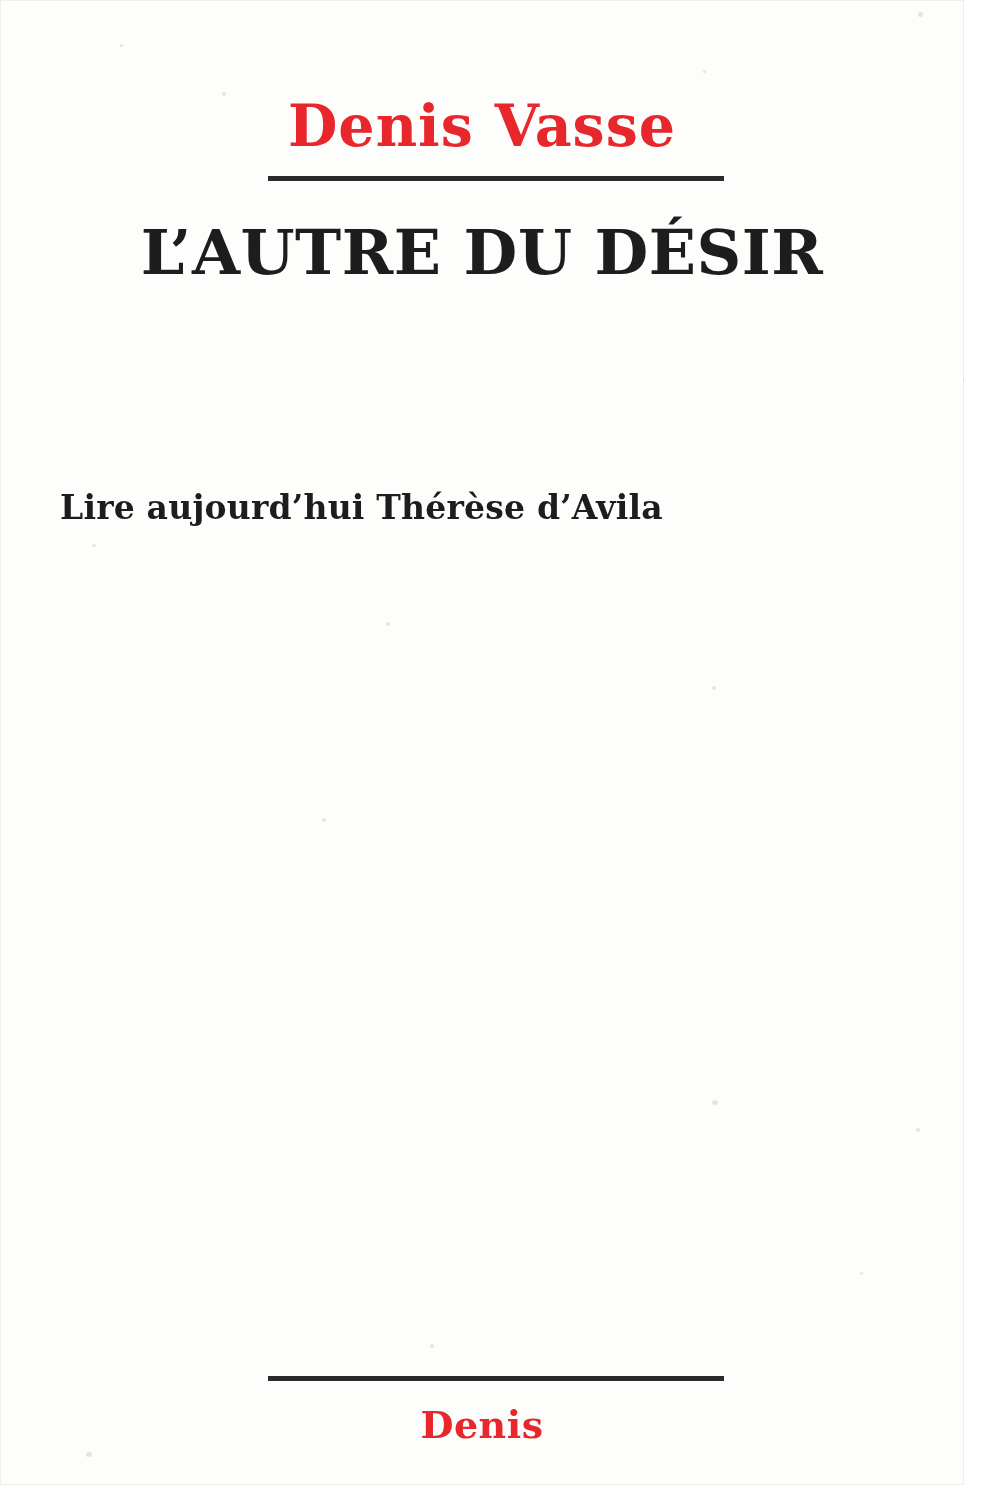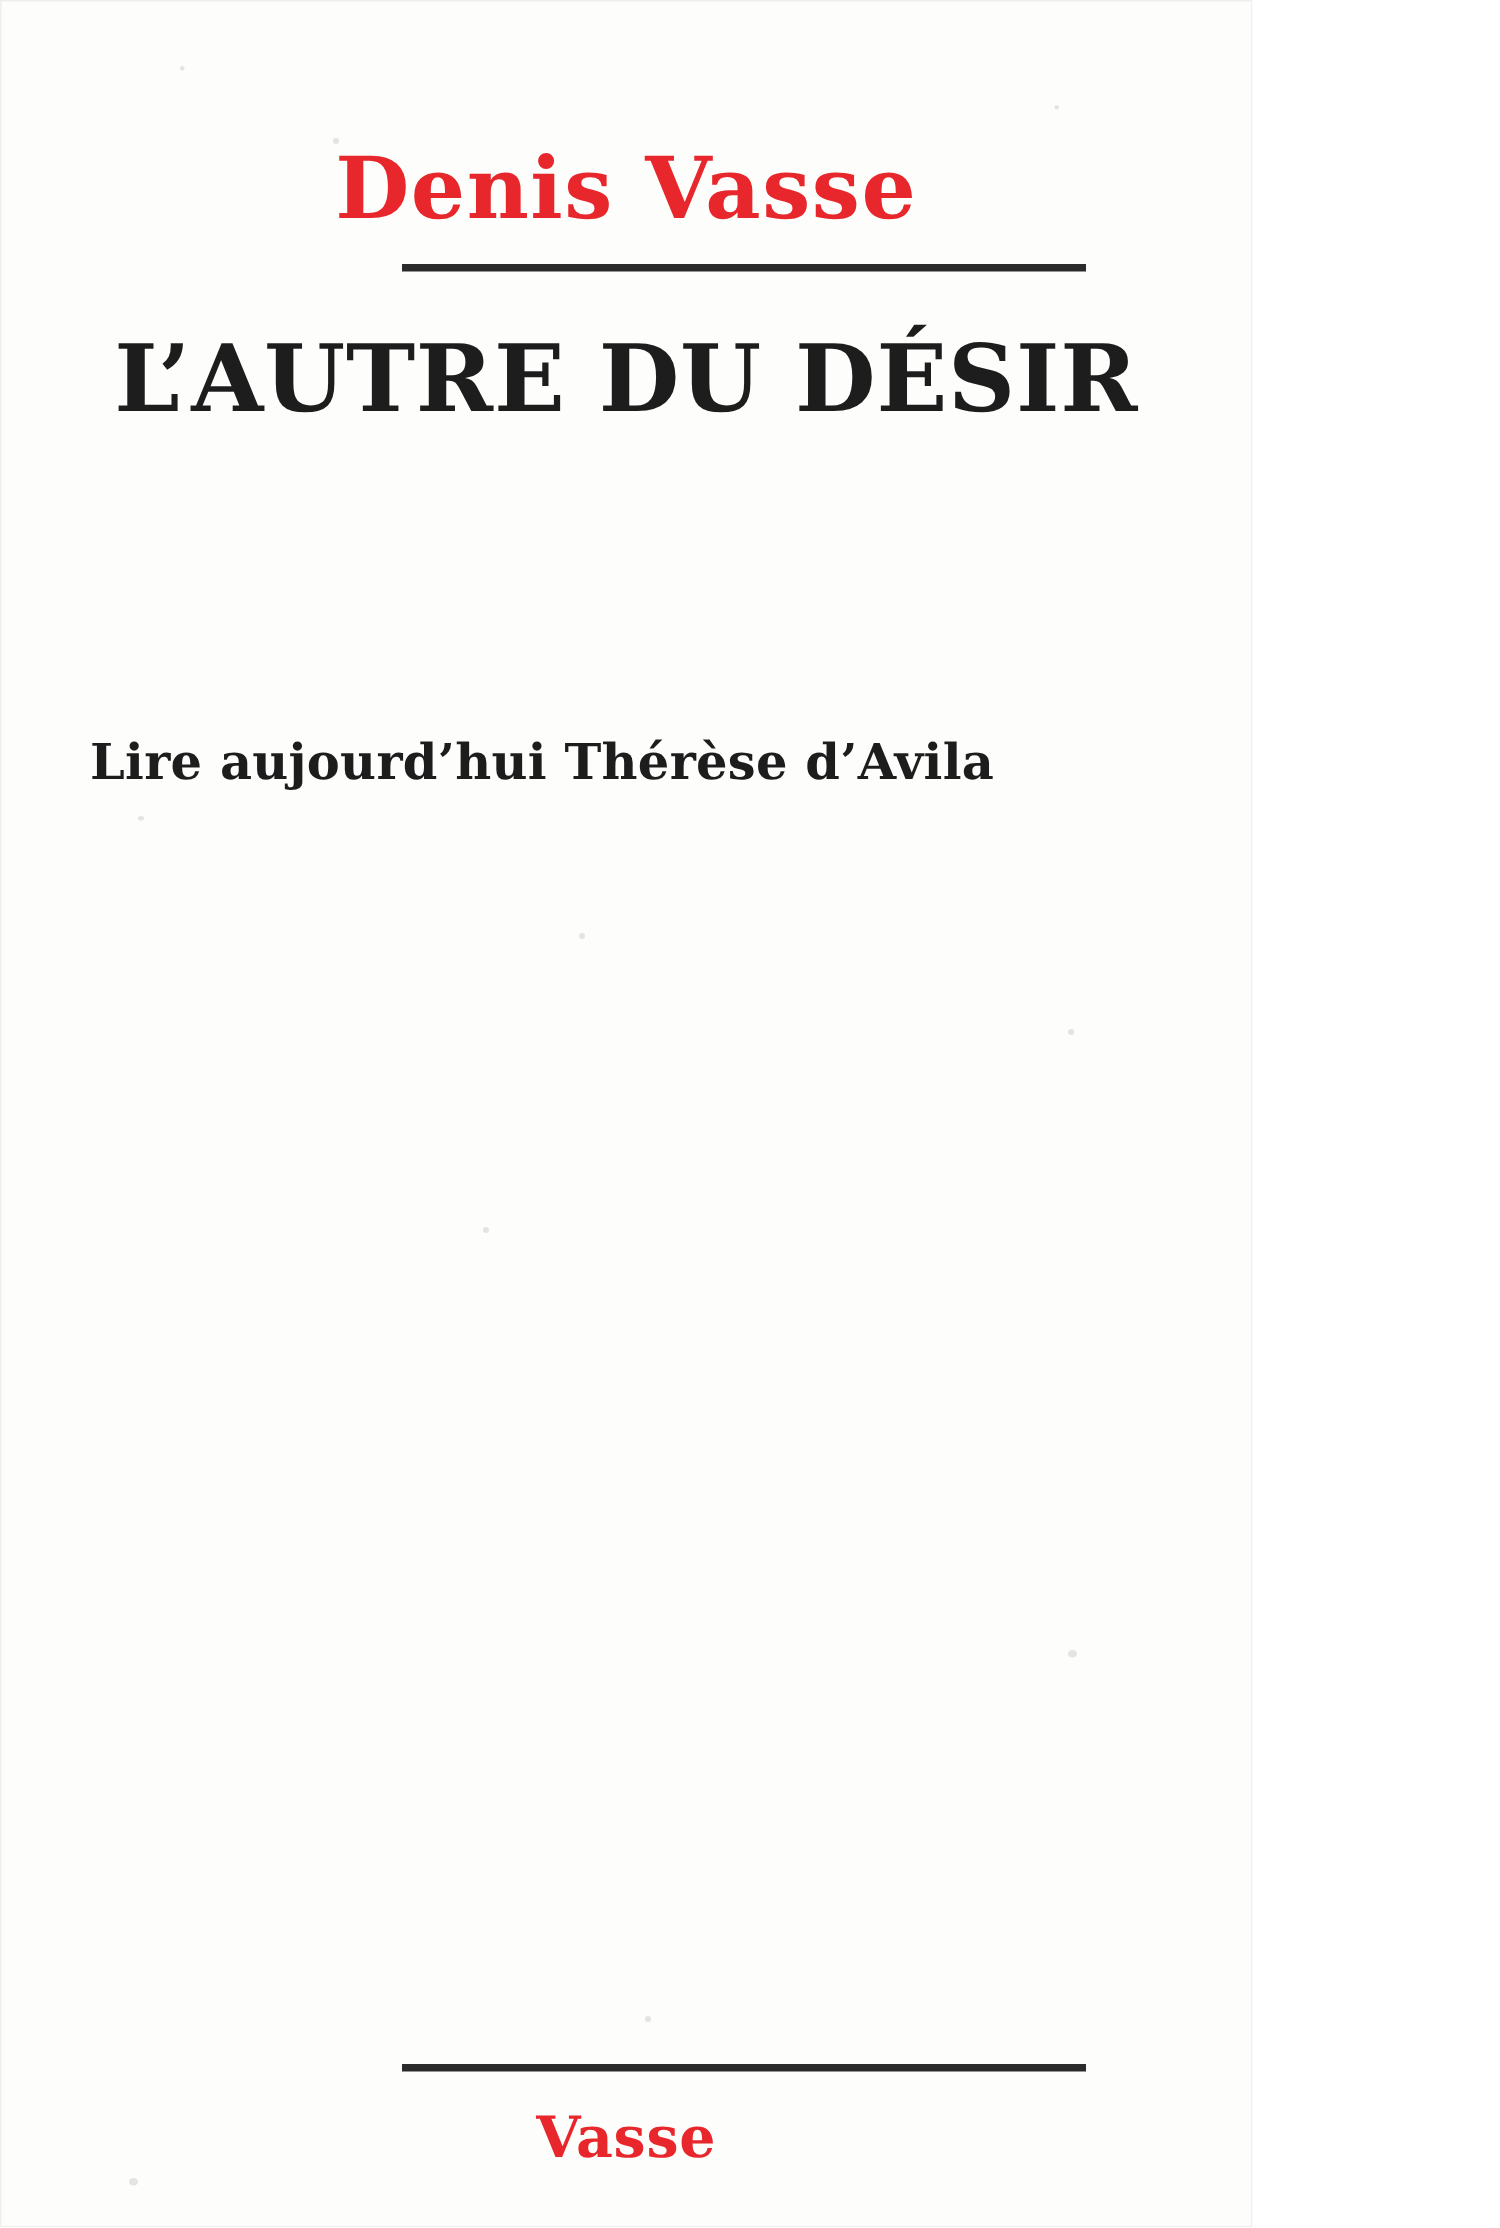--- a/index.html
+++ b/index.html
@@ -5,21 +5,21 @@
   html, body {
     margin: 0;
     padding: 0;
     background: #ffffff;
   }
   body {
     font-family: "Liberation Serif", serif;
   }
   .page {
     position: relative;
-    width: 835px;
+    width: 964px;
     height: 1485px;
     background: #fdfdfb;
     overflow: hidden;
   }
   
   .paper-edge {
     position: absolute;
     inset: 0;
     box-shadow: inset 0 0 0 1px #efefec;
     pointer-events: none;
@@ -138,16 +138,16 @@
     <div class="author-rule"></div>
 
     <div class="title">
       <span class="tline">L’AUTRE DU DÉSIR</span>
     </div>
 
     <div class="subtitle">Lire aujourd’hui Thérèse d’Avila</div>
 
     <div class="bottom-rule"></div>
 
-    <div class="publisher">Vasse</div>
+    <div class="publisher">Denis</div>
 
   </div>
 </div>
 
 </body></html>

